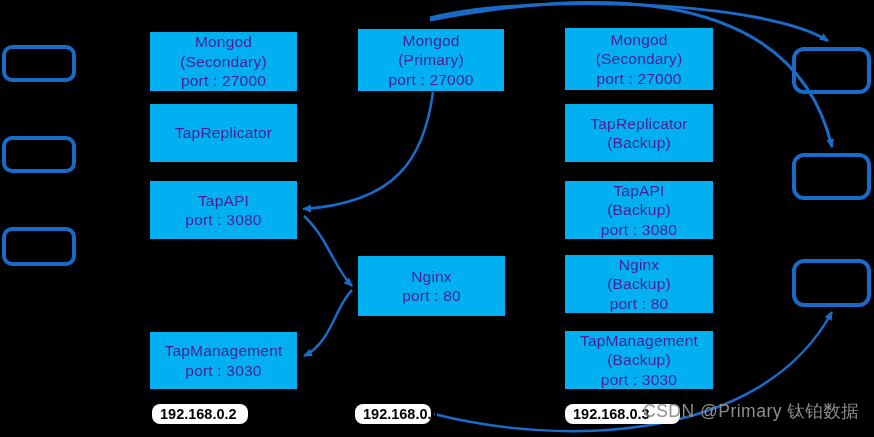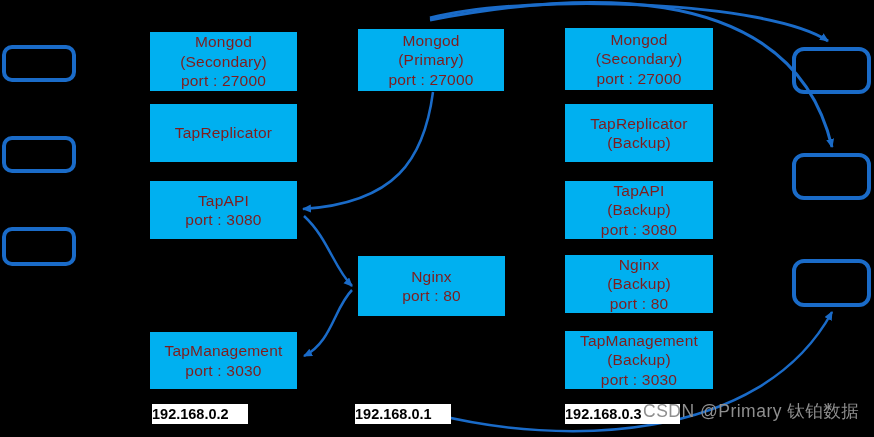--- a/index.html
+++ b/index.html
@@ -1,34 +1,34 @@
 <!DOCTYPE html>
 <html><head>
 <meta charset="utf-8">
 <style>
   html,body{margin:0;padding:0;background:#000;}
   #canvas{
     position:relative;width:874px;height:437px;background:#000;overflow:hidden;
     font-family:"Liberation Sans","DejaVu Sans",sans-serif;
   }
   .node{
-    position:absolute;background:#00B0F0;color:#7f1d1d;
+    position:absolute;background:#00B0F0;color:#4c1d95;
     display:flex;align-items:center;justify-content:center;
     text-align:center;white-space:pre-line;
     font-size:15.5px;line-height:19.5px;letter-spacing:.2px;
   }
   .ghost{
     position:absolute;background:transparent;border:4px solid #1A6BC8;
   }
   .ghost.left{border-radius:10px;}
   .ghost.right{border-radius:12px;}
   .iplabel{
     position:absolute;top:404px;height:20px;background:#fff;color:#000;
-    font-size:14.5px;font-weight:600;line-height:20px;
-    box-sizing:border-box;z-index:3;
+    font-size:14.5px;font-weight:600;line-height:20px;padding-left:8px;
+    box-sizing:border-box;z-index:3;border-radius:8px;
   }
   #wires{position:absolute;left:0;top:0;z-index:2;pointer-events:none;}
   .watermark{
     position:absolute;left:643px;top:399px;z-index:4;
     color:#8F8F8F;font-size:17.5px;letter-spacing:.5px;white-space:nowrap;
   }
 </style>
 </head>
 <body>
 
@@ -80,18 +80,18 @@
     </defs>
     <path d="M 430 18 C 535 -8 770 2 828 41" fill="none" stroke="#1A6BC8" stroke-width="3" marker-end="url(#arr)"></path>
     <path d="M 430 20 C 560 -5 790 -30 832 147" fill="none" stroke="#1A6BC8" stroke-width="3" marker-end="url(#arr)"></path>
     <path d="M 433 92 C 424 160 395 203 303 209" fill="none" stroke="#1A6BC8" stroke-width="2.5" marker-end="url(#arr)"></path>
     <path d="M 304 216 C 328 238 334 268 352 286" fill="none" stroke="#1A6BC8" stroke-width="2.5" marker-end="url(#arr)"></path>
     <path d="M 352 290 C 334 308 332 342 304 356" fill="none" stroke="#1A6BC8" stroke-width="2.5" marker-end="url(#arr)"></path>
     <path d="M 434 414 C 560 446 760 444 832 312" fill="none" stroke="#1A6BC8" stroke-width="2.5" marker-end="url(#arr)"></path>
   </svg>
 
   <div class="iplabel" style="left:152px;width:96px;">192.168.0.2</div>
-  <div class="iplabel" style="left:355px;width:96px;">192.168.0.1</div>
+  <div class="iplabel" style="left:355px;width:76px;">192.168.0.1</div>
   <div class="iplabel" style="left:565px;width:115px;">192.168.0.3</div>
 
   <div class="watermark">CSDN @Primary 钛铂数据</div>
 
 </div>
 
 </body></html>

